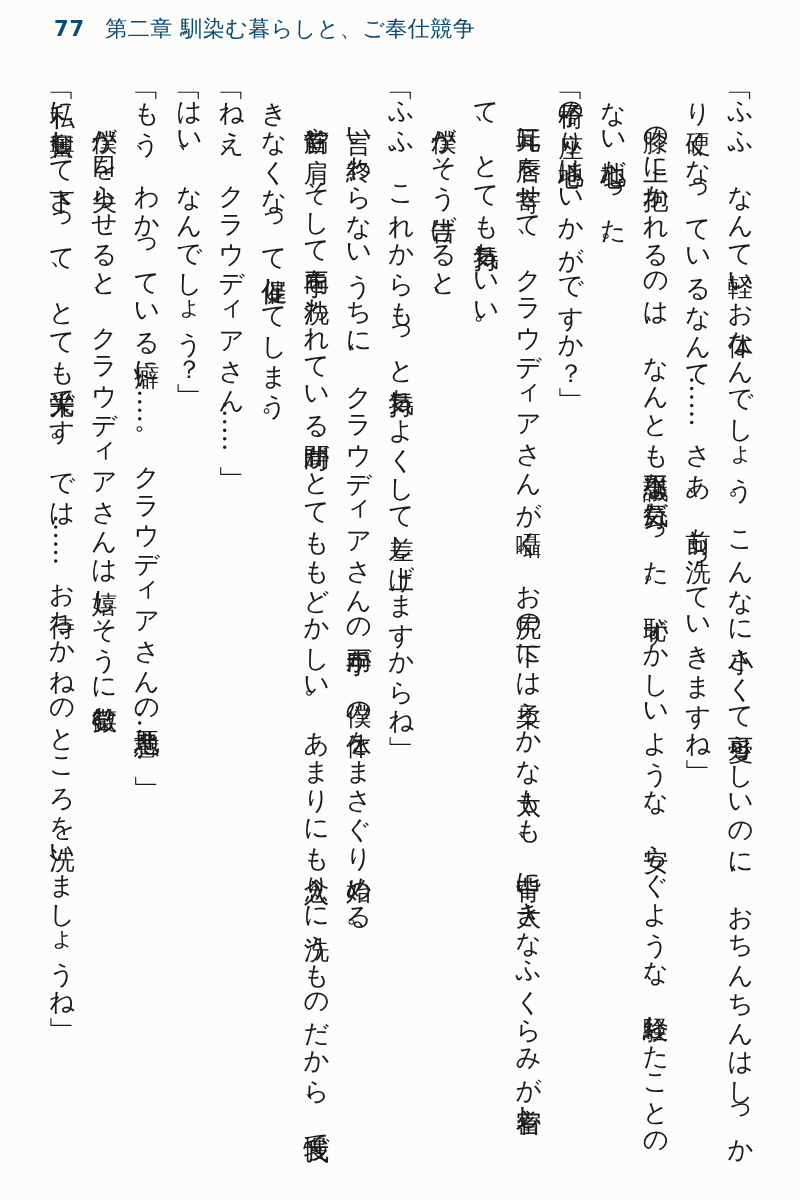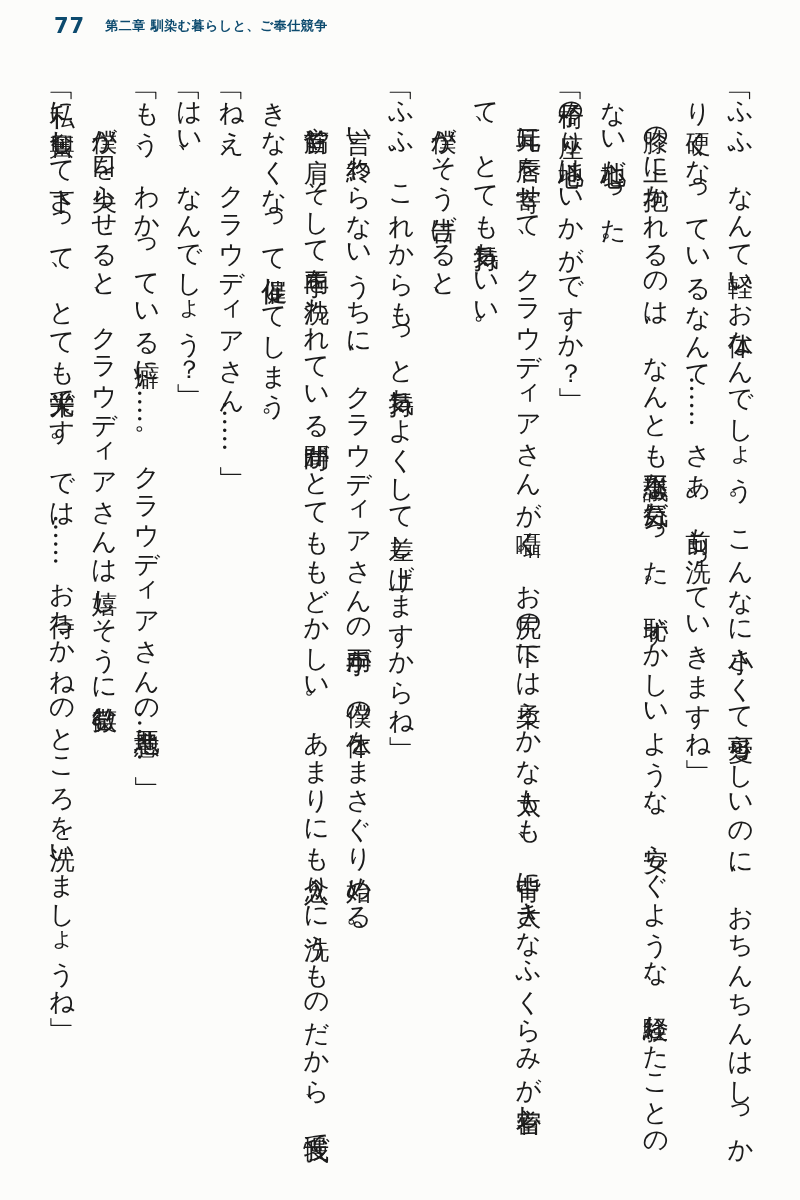--- a/index.html
+++ b/index.html
@@ -23,22 +23,22 @@
     font-family: "DejaVu Sans", "Liberation Sans", sans-serif;
     color: #0c4a6e;
     white-space: nowrap;
   }
   .page-number {
     font-size: 21px;
     font-weight: bold;
     letter-spacing: 1px;
   }
   .chapter-title {
-    font-size: 13px;
-    font-weight: 700;
+    font-size: 22px;
+    font-weight: 400;
     letter-spacing: 0.5px;
   }
   .body-text {
     position: absolute;
     top: 84px;
     right: 38px;
     height: 1073px;
     writing-mode: vertical-rl;
     text-orientation: mixed;
     line-break: strict;

